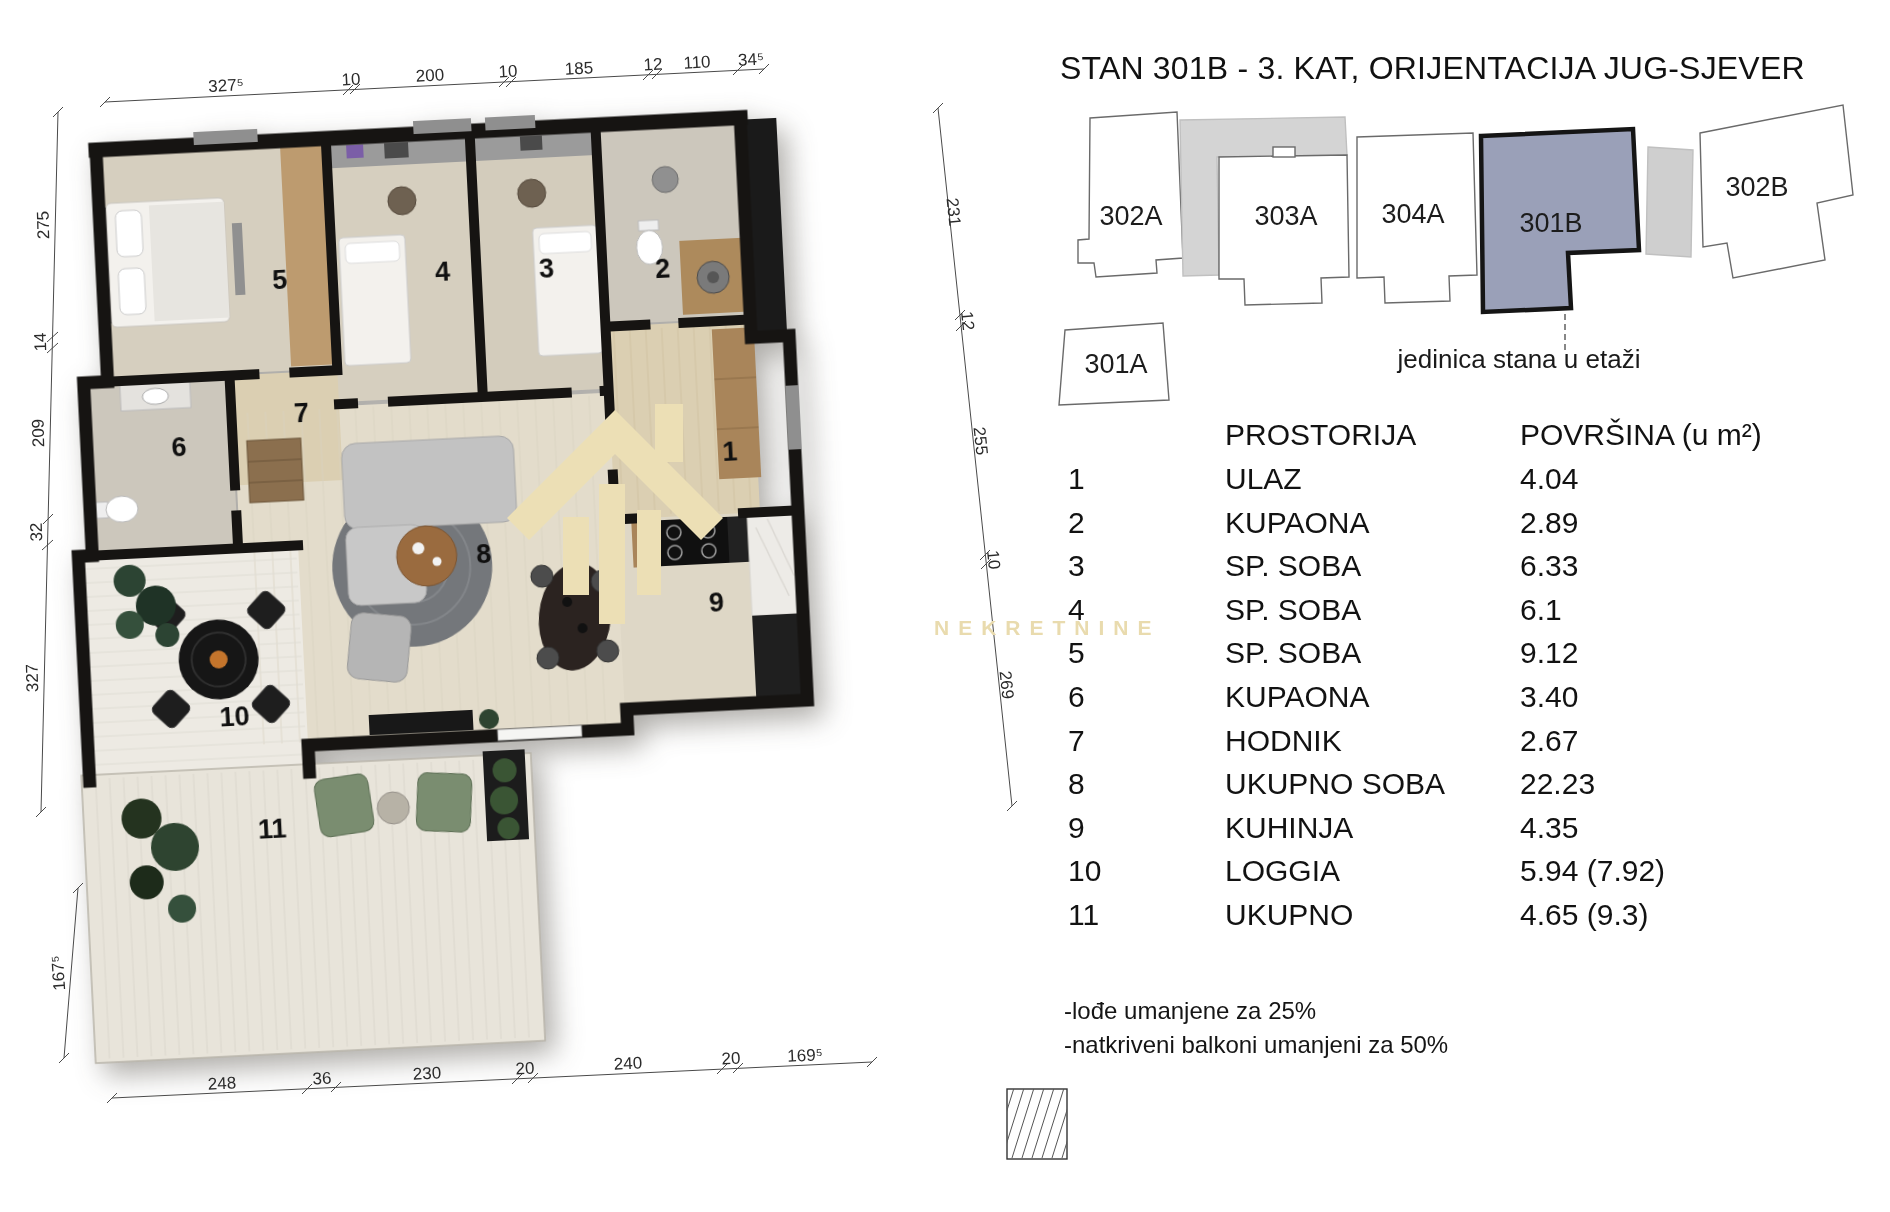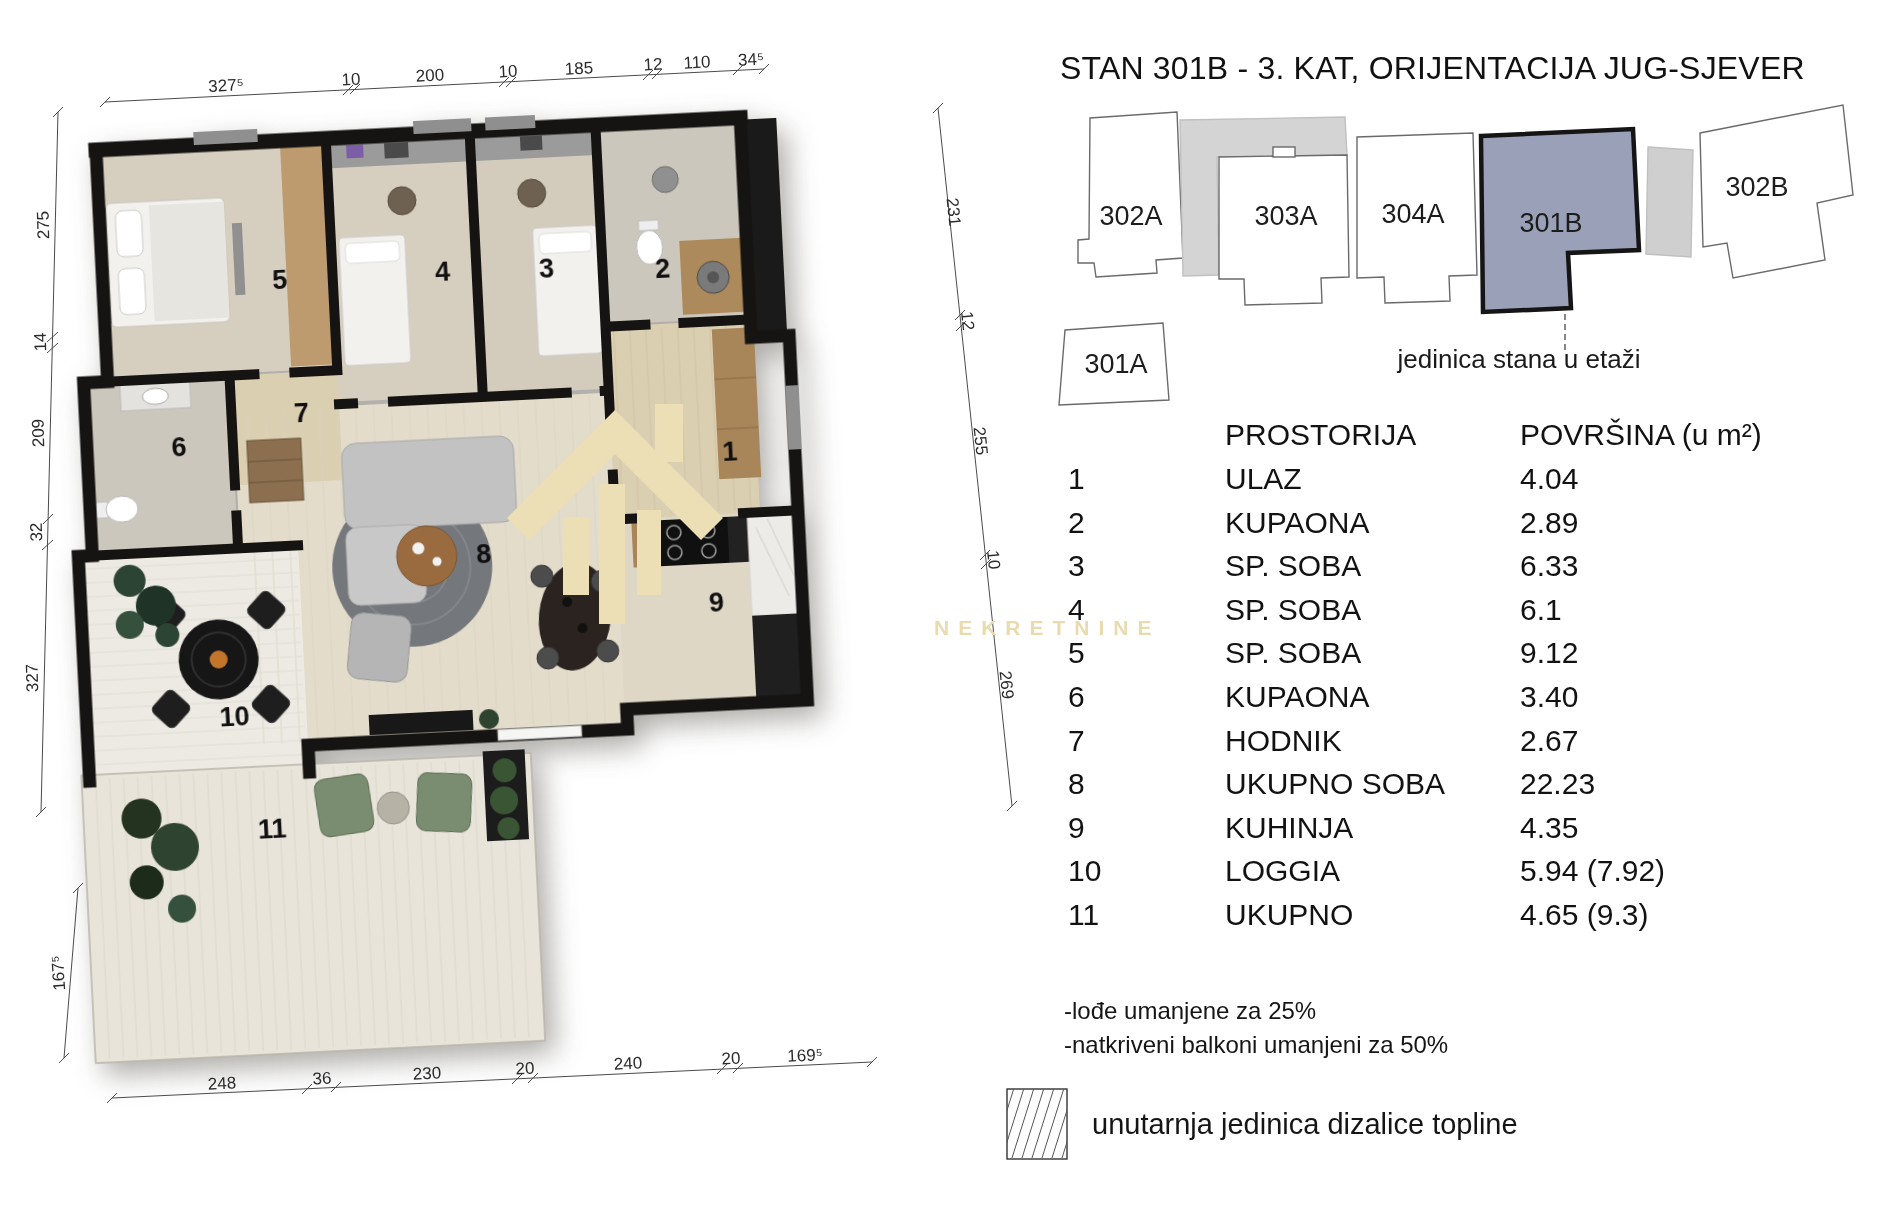--- a/index.html
+++ b/index.html
@@ -345,15 +345,14 @@
     <defs>
         <clipPath id="lg">
           <rect x="1" y="1" width="60" height="70"></rect>
         </clipPath>
       </defs>
     <rect x="1" y="1" width="60" height="70" fill="#ffffff" stroke="#333333" stroke-width="1.4"></rect>
     <g clip-path="url(#lg)" stroke="#555555" stroke-width="1">
       <path d="M8 0L-14 70M18 0L-4 70M28 0L6 70M38 0L16 70M48 0L26 70M58 0L36 70M68 0L46 70M78 0L56 70M88 0L66 70"></path>
     </g>
   </svg>
-  <div class="legend-label">unutarnja jedinica dizalice topline</div>
 
 </div>
 
 </body></html>

